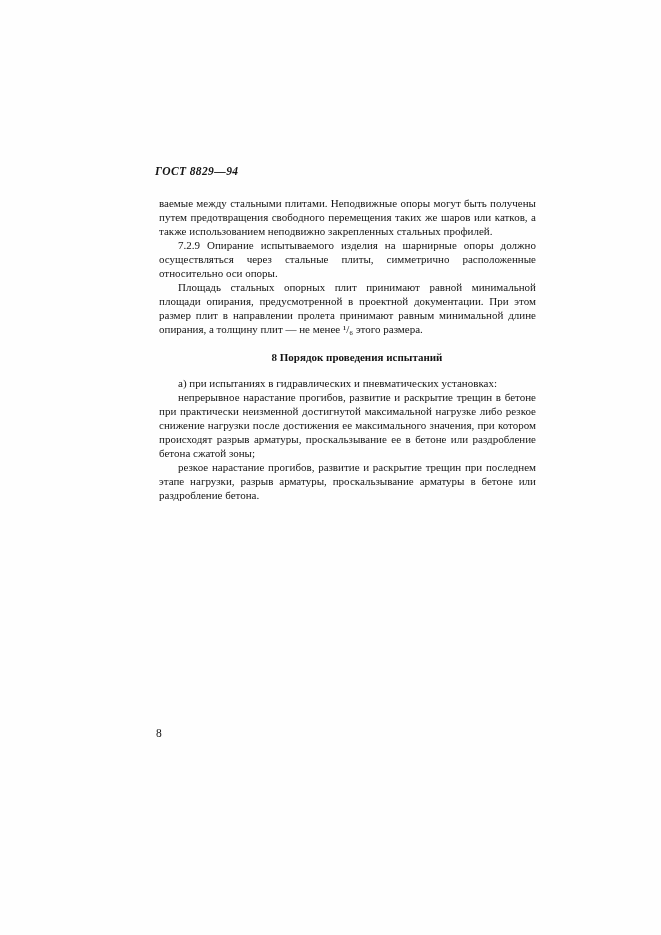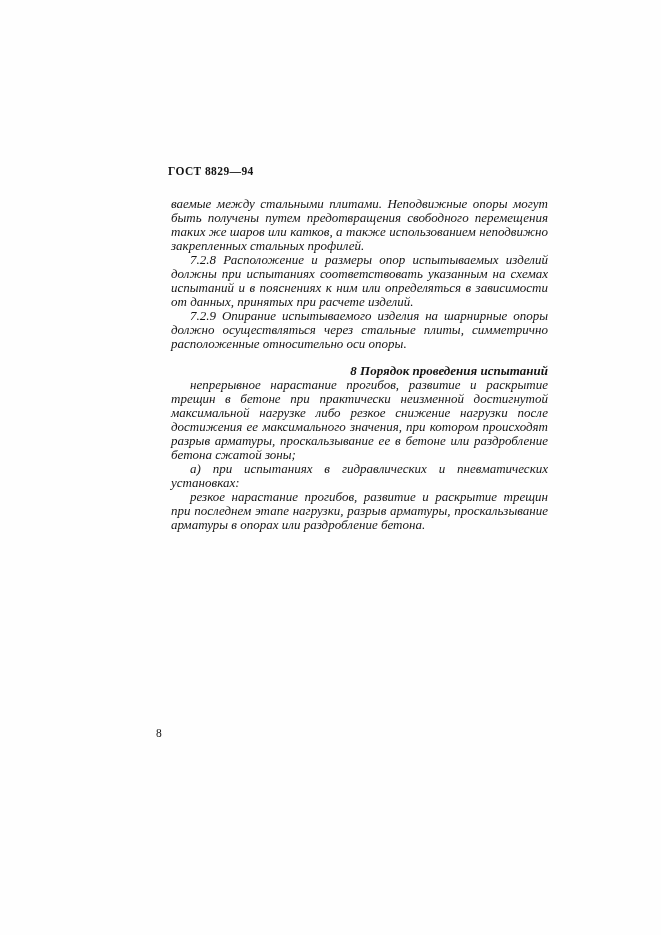--- a/index.html
+++ b/index.html
@@ -11,66 +11,67 @@
   .page {
     position: relative;
     width: 661px;
     height: 935px;
     background: #fefefe;
     color: #141414;
     overflow: hidden;
   }
   .doc-header {
     position: absolute;
-    left: 168px;
+    left: 155px;
     top: 165px;
     font-size: 11.5px;
     font-weight: bold;
     letter-spacing: 0.4px;
+    font-style: italic;
   }
   .doc-body {
     position: absolute;
-    left: 171px;
+    left: 159px;
     top: 197px;
     width: 377px;
-    font-size: 13px;
+    font-size: 11px;
     line-height: 13.95px;
     text-align: justify;
-    font-style: italic;
   }
   .doc-body p {
     margin: 0;
     padding: 0;
   }
   .doc-body p.indent {
     text-indent: 19px;
   }
   .doc-body p.heading {
     font-weight: bold;
-    text-align: right;
+    text-align: center;
     text-indent: 19px;
     margin-top: 14px;
+    margin-bottom: 13px;
   }
   .page-number {
     position: absolute;
     left: 156px;
     top: 727px;
     font-size: 11.5px;
   }
 </style>
 </head>
 <body>
 
 <div class="page">
   <div class="doc-header">ГОСТ 8829—94</div>
 
   <div class="doc-body">
       <p class="">ваемые между стальными плитами. Неподвижные опоры могут быть получены путем предотвращения свободного перемещения таких же шаров или катков, а также использованием неподвижно закрепленных стальных профилей.</p>
-      <p class=" indent">7.2.8 Расположение и размеры опор испытываемых изделий должны при испытаниях соответствовать указанным на схемах испытаний и в пояснениях к ним или определяться в зависимости от данных, принятых при расчете изделий.</p>
       <p class=" indent">7.2.9 Опирание испытываемого изделия на шарнирные опоры должно осуществляться через стальные плиты, симметрично расположенные относительно оси опоры.</p>
+      <p class=" indent">Площадь стальных опорных плит принимают равной минимальной площади опирания, предусмотренной в проектной документации. При этом размер плит в направлении пролета принимают равным минимальной длине опирания, а толщину плит — не менее ¹/₆ этого размера.</p>
       <p class="heading indent">8 Порядок проведения испытаний</p>
+      <p class=" indent">а) при испытаниях в гидравлических и пневматических установках:</p>
       <p class=" indent">непрерывное нарастание прогибов, развитие и раскрытие трещин в бетоне при практически неизменной достигнутой максимальной нагрузке либо резкое снижение нагрузки после достижения ее максимального значения, при котором происходят разрыв арматуры, проскальзывание ее в бетоне или раздробление бетона сжатой зоны;</p>
-      <p class=" indent">а) при испытаниях в гидравлических и пневматических установках:</p>
-      <p class=" indent">резкое нарастание прогибов, развитие и раскрытие трещин при последнем этапе нагрузки, разрыв арматуры, проскальзывание арматуры в опорах или раздробление бетона.</p>
+      <p class=" indent">резкое нарастание прогибов, развитие и раскрытие трещин при последнем этапе нагрузки, разрыв арматуры, проскальзывание арматуры в бетоне или раздробление бетона.</p>
     </div>
 
   <div class="page-number">8</div>
 </div>
 
 </body></html>

